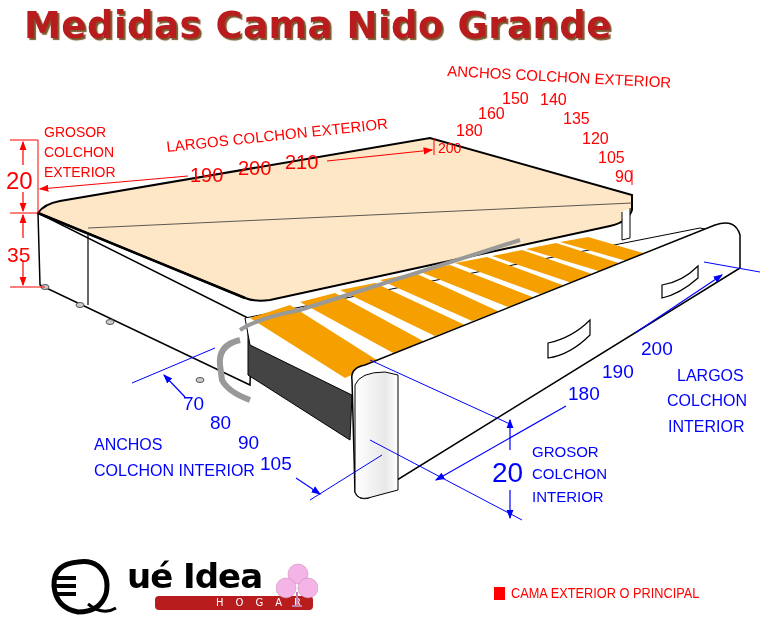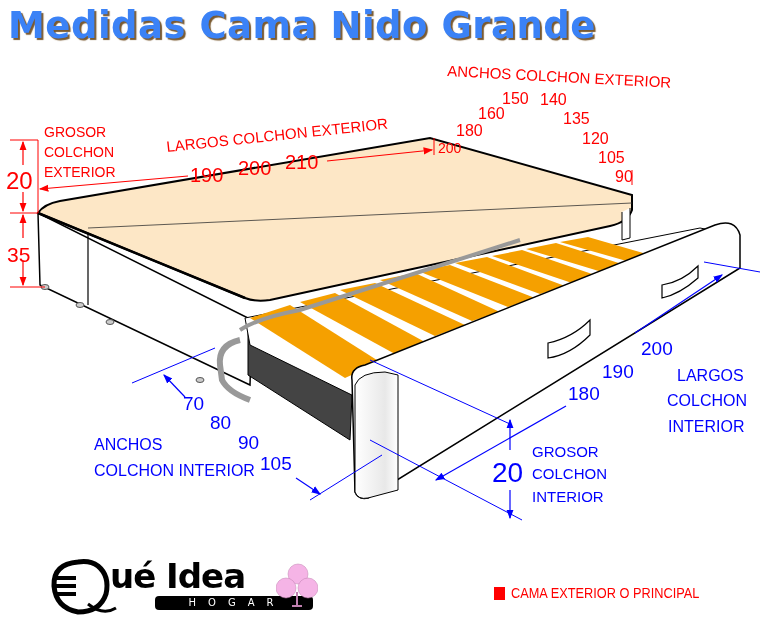--- a/index.html
+++ b/index.html
@@ -1,38 +1,38 @@
 <!DOCTYPE html>
 <html><head>
   <meta charset="utf-8">
   <style>
     html, body { margin: 0; padding: 0; background: #ffffff; }
     body { width: 768px; height: 640px; position: relative; overflow: hidden; font-family: "Liberation Sans", sans-serif; }
     .title {
-      position: absolute; left: 8px; top: 4px;
+      position: absolute; left: 24px; top: 4px;
       font-family: "DejaVu Sans", sans-serif; font-weight: bold;
-      font-size: 37px; color: #3b82f6; letter-spacing: 0.5px;
+      font-size: 37px; color: #b91c1c; letter-spacing: 0.5px;
       text-shadow: 2px 2px 1px #7a5a30;
       white-space: pre;
     }
     svg.diagram { position: absolute; left: 0; top: 0; }
     .lbl-red { fill: #ff0000; font-family: "Liberation Sans", sans-serif; }
     .lbl-blue { fill: #0000ff; font-family: "Liberation Sans", sans-serif; }
     .cond { font-stretch: condensed; }
     .logo { position: absolute; left: 48px; top: 556px; width: 300px; height: 60px; }
     .logo-text {
-      position: absolute; left: 62px; top: 0px;
+      position: absolute; left: 79px; top: 0px;
       font-family: "DejaVu Sans", sans-serif; font-weight: bold; font-size: 34px;
       color: #000; letter-spacing: -1px;
     }
     .logo-sub {
       position: absolute; left: 107px; top: 40px; width: 158px; height: 14px;
-      background: #000000; border-radius: 4px;
+      background: #b91c1c; border-radius: 4px;
       color: #fff; font-size: 10px; font-family: "DejaVu Sans", sans-serif;
-      letter-spacing: 12px; text-align: center; line-height: 14px; padding-left: 6px; box-sizing: border-box;
+      letter-spacing: 12px; text-align: right; line-height: 14px; padding-left: 6px; box-sizing: border-box;
     }
     .legend { position: absolute; left: 494px; top: 570px; }
     .legend-item { display: flex; align-items: center; height: 22px; margin-top: 12px; }
     .legend-swatch { width: 11px; height: 13px; margin-right: 6px; }
     .legend-label { font-family: "Liberation Sans", sans-serif; font-size: 14.5px; transform: scaleX(0.88); transform-origin: left center; white-space: nowrap; }
   </style>
 </head>
 <body>
 
 <div class="title">Medidas Cama Nido Grande</div>

